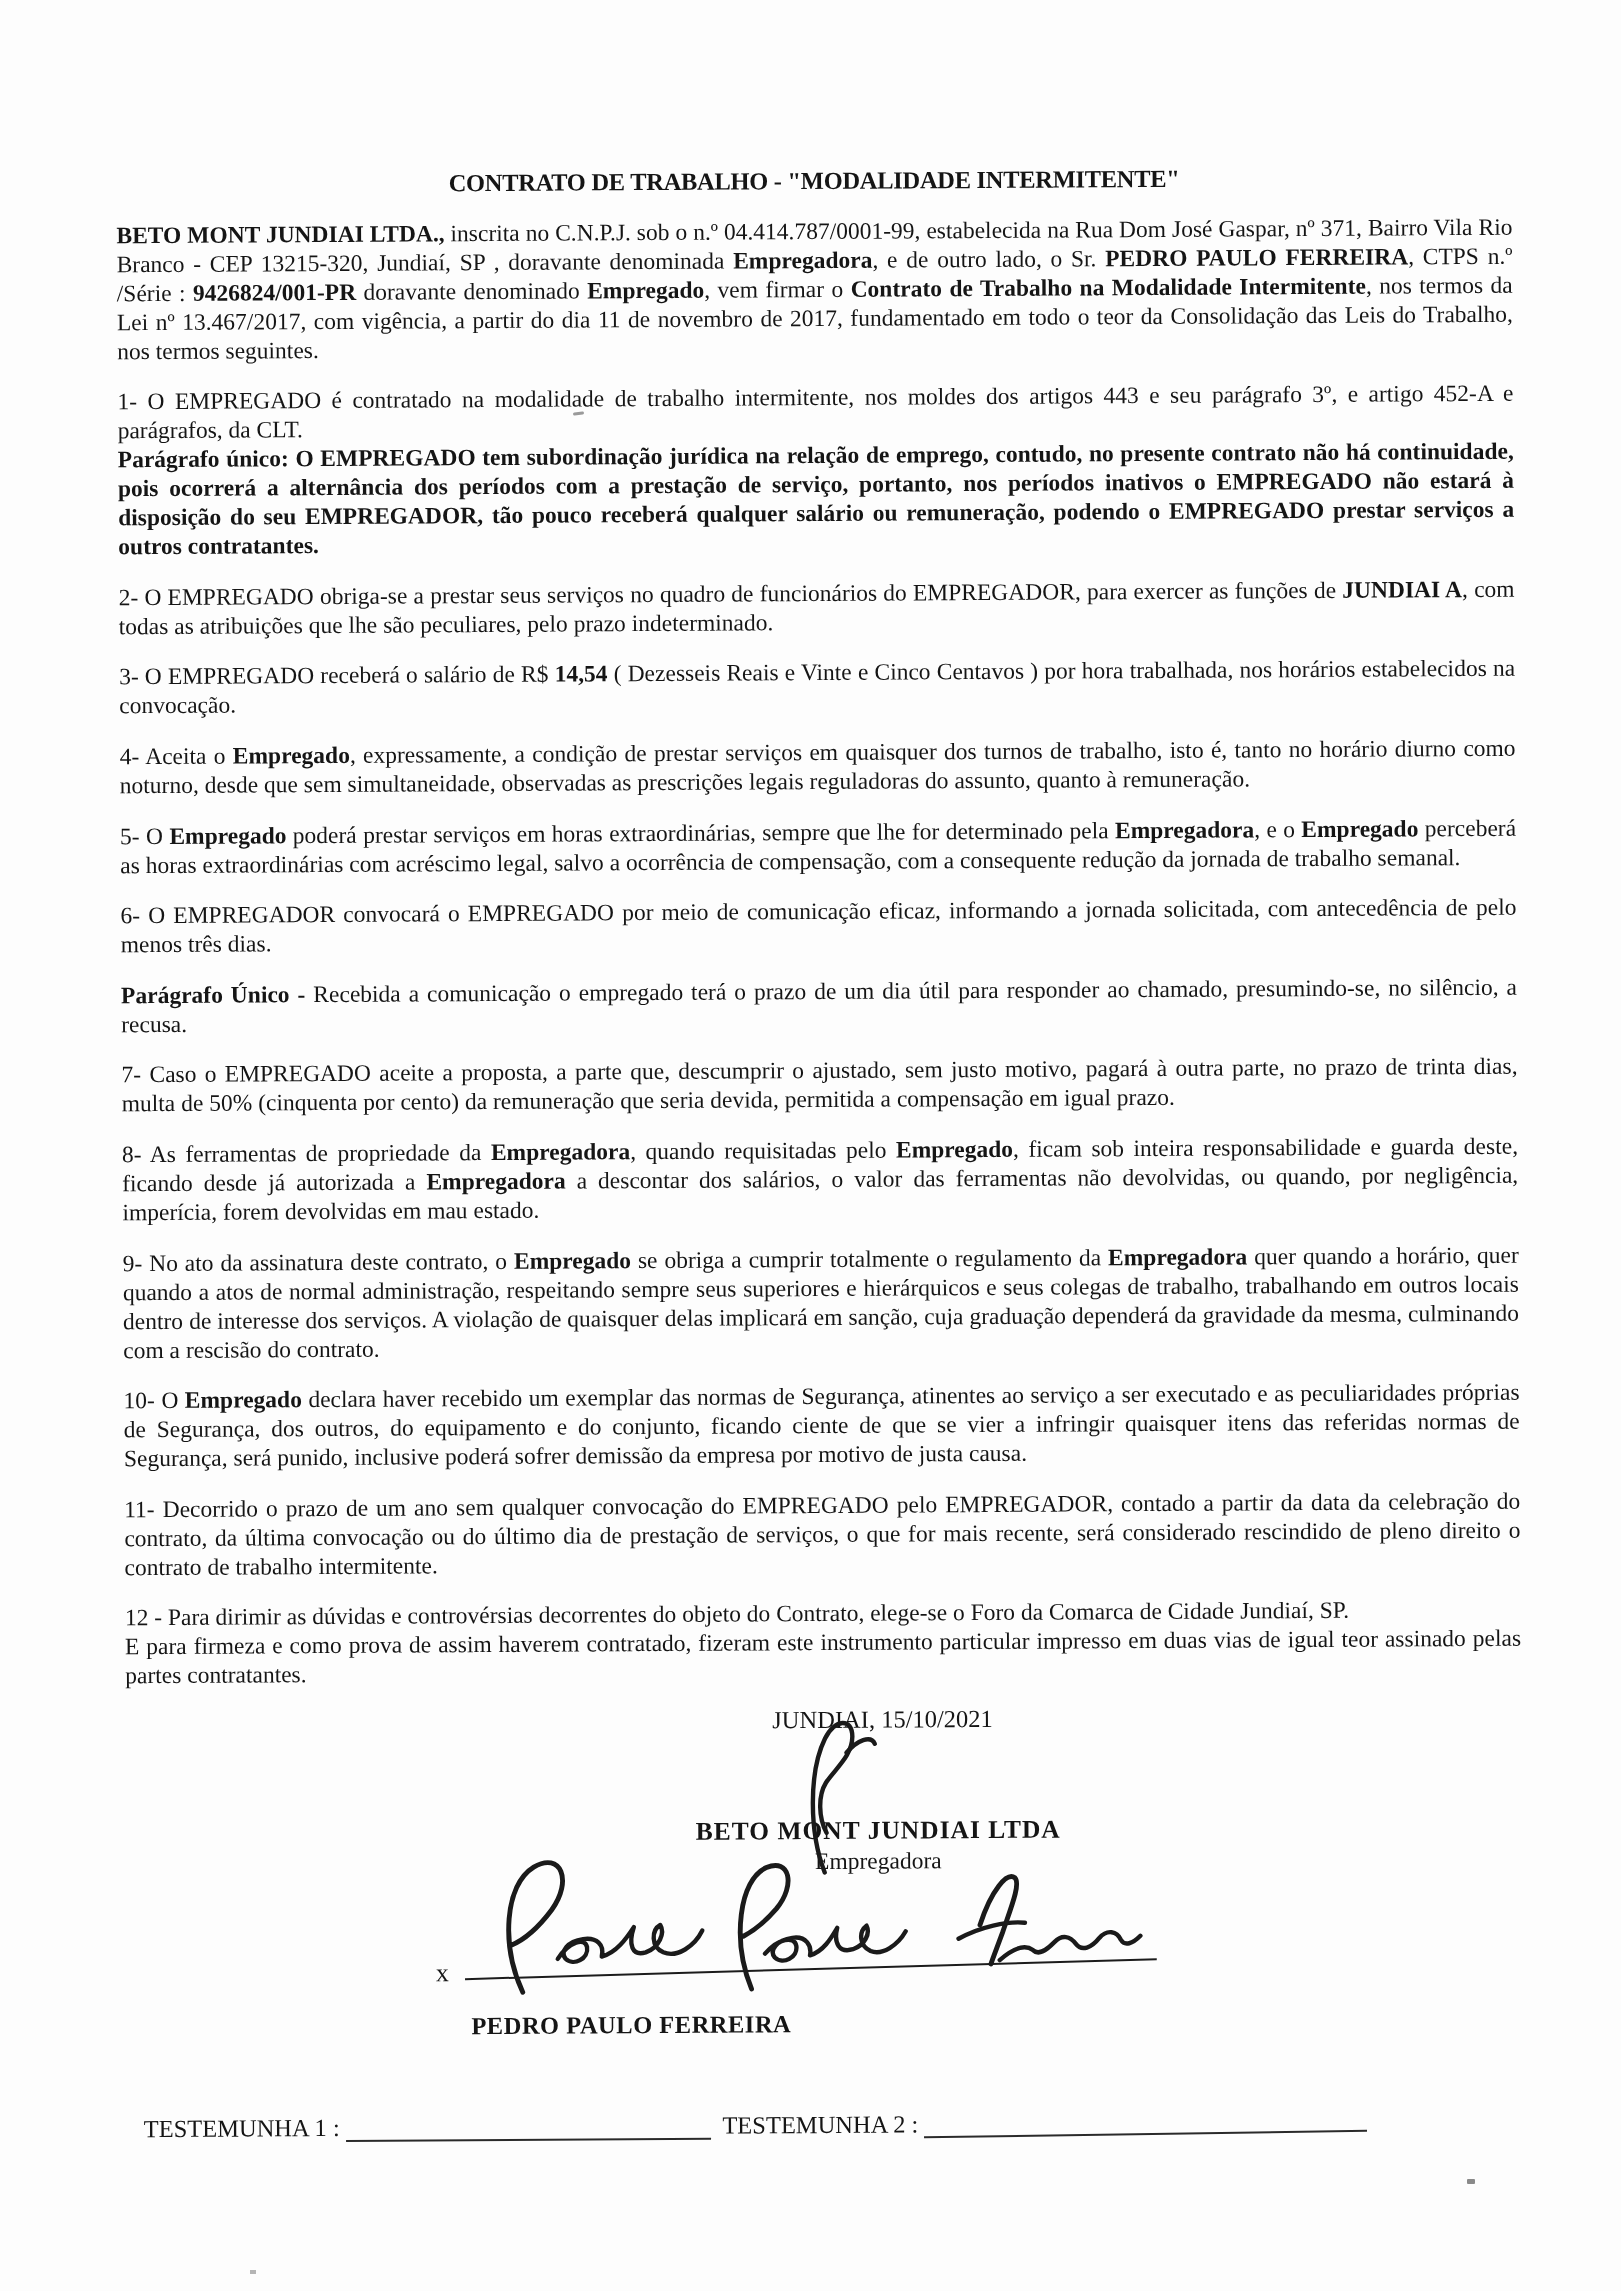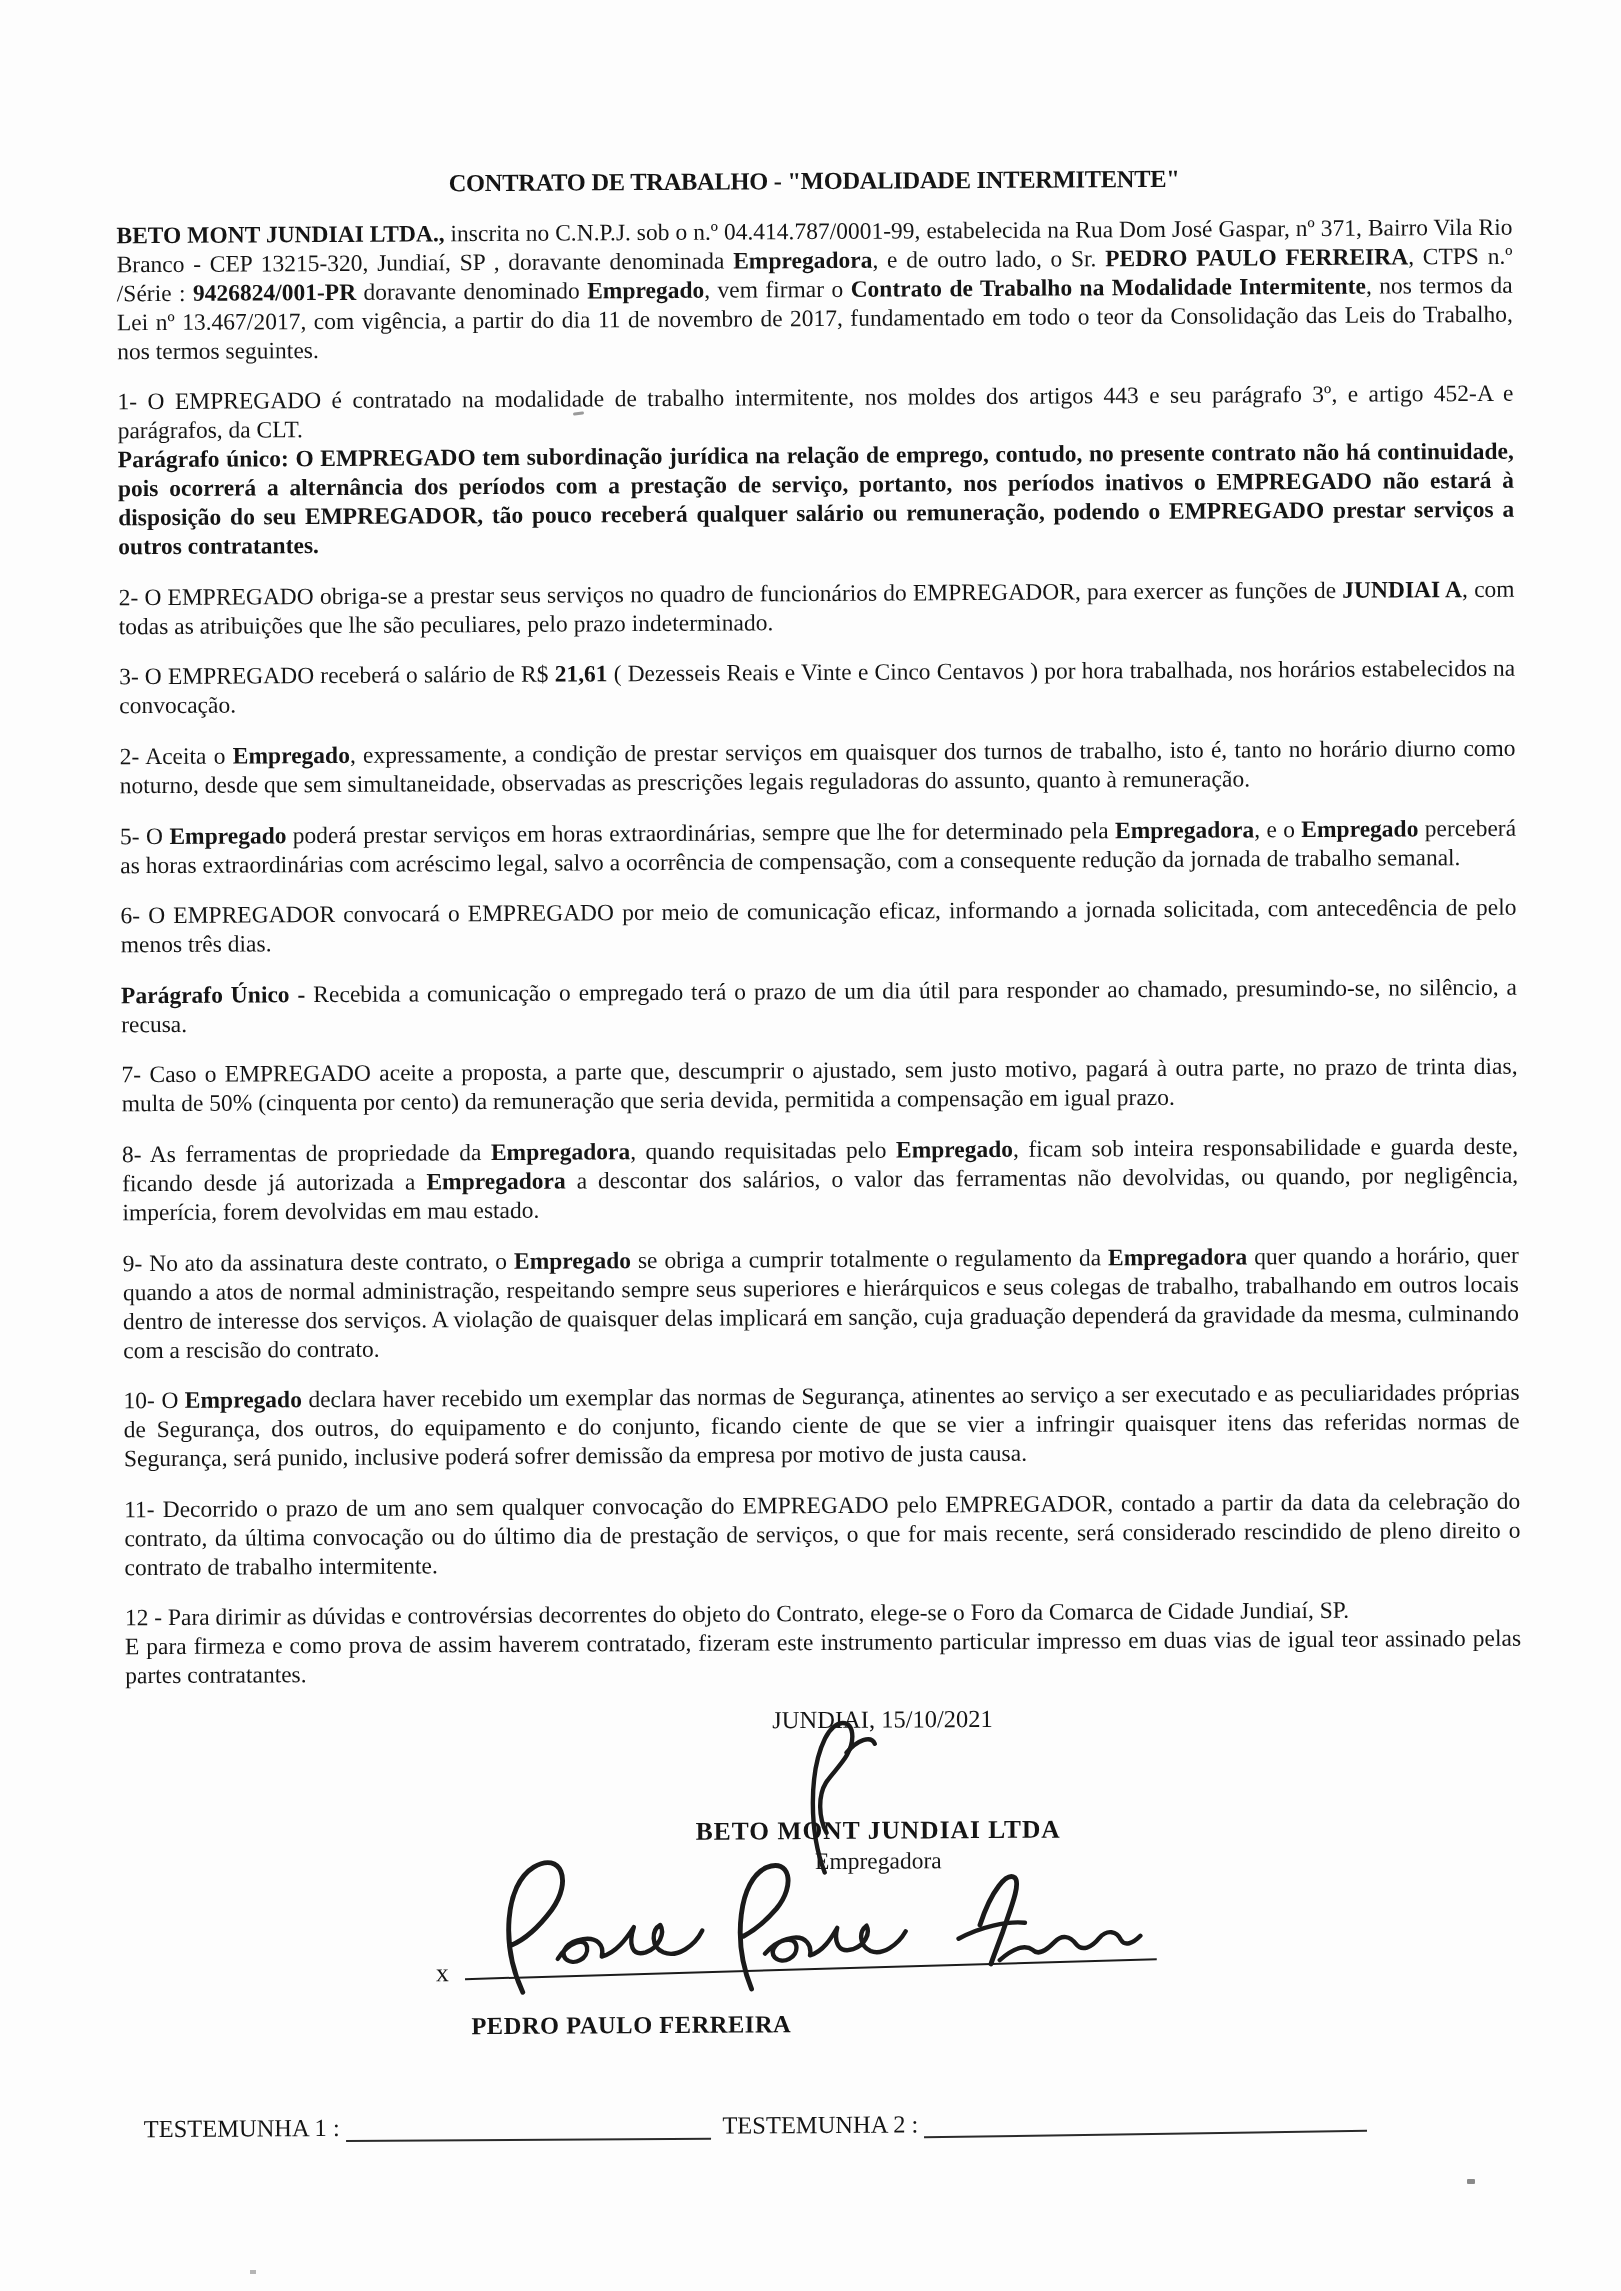--- a/index.html
+++ b/index.html
@@ -60,22 +60,22 @@
 
 <div class="page">
   <div class="content">
 
     <h1 class="doc-title">CONTRATO DE TRABALHO - "MODALIDADE INTERMITENTE"</h1>
 
     <p class="para"><span class="b">BETO MONT JUNDIAI LTDA.,</span><span> inscrita no C.N.P.J. sob o n.º 04.414.787/0001-99,  estabelecida na Rua Dom José Gaspar, nº 371, Bairro Vila Rio Branco - CEP 13215-320, Jundiaí, SP ,  doravante denominada </span><span class="b">Empregadora</span><span>, e de outro lado, o Sr. </span><span class="b">PEDRO PAULO FERREIRA</span><span>, CTPS n.º /Série : </span><span class="b">9426824/001-PR</span><span> doravante denominado </span><span class="b">Empregado</span><span>, vem firmar o </span><span class="b">Contrato de Trabalho na Modalidade Intermitente</span><span>, nos termos da Lei nº 13.467/2017, com vigência, a partir do dia 11 de novembro de 2017, fundamentado em todo o teor da Consolidação das Leis do Trabalho, nos termos seguintes.</span></p>
     <p class="para"><span>1- O EMPREGADO é contratado na modalidade de trabalho intermitente, nos moldes dos artigos 443 e seu parágrafo 3º, e artigo 452-A e parágrafos, da CLT.</span></p>
     <p class="para tight"><span class="b">Parágrafo único: O EMPREGADO tem subordinação jurídica na relação de emprego, contudo, no presente contrato não há continuidade, pois ocorrerá a alternância dos períodos com a prestação de serviço, portanto, nos períodos inativos o EMPREGADO não estará à disposição do seu EMPREGADOR, tão pouco receberá qualquer salário ou remuneração, podendo o EMPREGADO prestar serviços a outros contratantes.</span></p>
     <p class="para"><span>2- O EMPREGADO obriga-se a prestar seus serviços no quadro de funcionários do EMPREGADOR, para exercer as funções de </span><span class="b">JUNDIAI A</span><span>, com todas as atribuições que lhe são peculiares, pelo prazo indeterminado.</span></p>
-    <p class="para"><span>3- O EMPREGADO receberá o salário de R$ </span><span class="b">21,61</span><span> ( Dezesseis Reais  e Vinte e Cinco Centavos  ) por hora trabalhada, nos horários estabelecidos na convocação.</span></p>
-    <p class="para"><span>2- Aceita o </span><span class="b">Empregado</span><span>, expressamente, a condição de prestar serviços em quaisquer dos turnos de trabalho, isto é, tanto no horário diurno como noturno, desde que sem simultaneidade, observadas as prescrições legais reguladoras do assunto, quanto à remuneração.</span></p>
+    <p class="para"><span>3- O EMPREGADO receberá o salário de R$ </span><span class="b">14,54</span><span> ( Dezesseis Reais  e Vinte e Cinco Centavos  ) por hora trabalhada, nos horários estabelecidos na convocação.</span></p>
+    <p class="para"><span>4- Aceita o </span><span class="b">Empregado</span><span>, expressamente, a condição de prestar serviços em quaisquer dos turnos de trabalho, isto é, tanto no horário diurno como noturno, desde que sem simultaneidade, observadas as prescrições legais reguladoras do assunto, quanto à remuneração.</span></p>
     <p class="para"><span>5- O </span><span class="b">Empregado</span><span> poderá prestar serviços em horas extraordinárias, sempre que lhe for determinado pela </span><span class="b">Empregadora</span><span>, e o </span><span class="b">Empregado</span><span> perceberá as horas extraordinárias com acréscimo legal, salvo a ocorrência de compensação, com a consequente redução da jornada de trabalho semanal.</span></p>
     <p class="para"><span>6- O EMPREGADOR convocará o EMPREGADO por meio de comunicação eficaz, informando a jornada solicitada, com antecedência de pelo menos três dias.</span></p>
     <p class="para"><span class="b">Parágrafo Único - </span><span>Recebida a comunicação o empregado terá o prazo de um dia útil para responder ao chamado, presumindo-se, no silêncio, a recusa.</span></p>
     <p class="para"><span>7- Caso o EMPREGADO aceite a proposta, a parte que, descumprir o ajustado,  sem justo motivo, pagará à outra parte, no prazo de trinta dias, multa de 50% (cinquenta por cento) da remuneração que seria devida, permitida a compensação em igual prazo.</span></p>
     <p class="para"><span>8- As ferramentas de propriedade da </span><span class="b">Empregadora</span><span>, quando requisitadas pelo </span><span class="b">Empregado</span><span>, ficam sob inteira responsabilidade e guarda deste, ficando desde já autorizada a </span><span class="b">Empregadora</span><span> a descontar dos salários, o valor das ferramentas não devolvidas, ou quando, por negligência, imperícia, forem devolvidas em mau estado.</span></p>
     <p class="para"><span>9- No ato da assinatura deste contrato, o </span><span class="b">Empregado</span><span> se obriga a cumprir totalmente o regulamento da </span><span class="b">Empregadora</span><span> quer quando a horário, quer quando a atos de normal administração, respeitando sempre seus superiores e hierárquicos e seus colegas de trabalho, trabalhando em outros locais dentro de interesse dos serviços. A violação de quaisquer delas implicará em sanção, cuja graduação dependerá da gravidade da mesma, culminando com a rescisão do contrato.</span></p>
     <p class="para"><span>10- O </span><span class="b">Empregado</span><span> declara haver recebido um exemplar das normas de Segurança, atinentes ao serviço a ser executado e as peculiaridades próprias de Segurança, dos outros, do equipamento e do conjunto, ficando ciente de que se vier a infringir quaisquer itens das referidas normas de Segurança, será punido, inclusive poderá sofrer demissão da empresa por motivo de justa causa.</span></p>
     <p class="para"><span>11- Decorrido o prazo de um ano sem qualquer convocação do EMPREGADO pelo EMPREGADOR, contado a partir da data da celebração do contrato, da última convocação ou do último dia de prestação de serviços, o que for mais recente, será considerado rescindido de pleno direito o contrato de trabalho intermitente.</span></p>
     <p class="para"><span>12 - Para dirimir as dúvidas e controvérsias decorrentes do objeto do Contrato, elege-se o Foro da Comarca de Cidade Jundiaí, SP.</span></p>
     <p class="para tight"><span>E para firmeza e como prova de assim haverem contratado, fizeram este instrumento particular impresso em duas vias de igual teor assinado pelas partes contratantes.</span></p>

